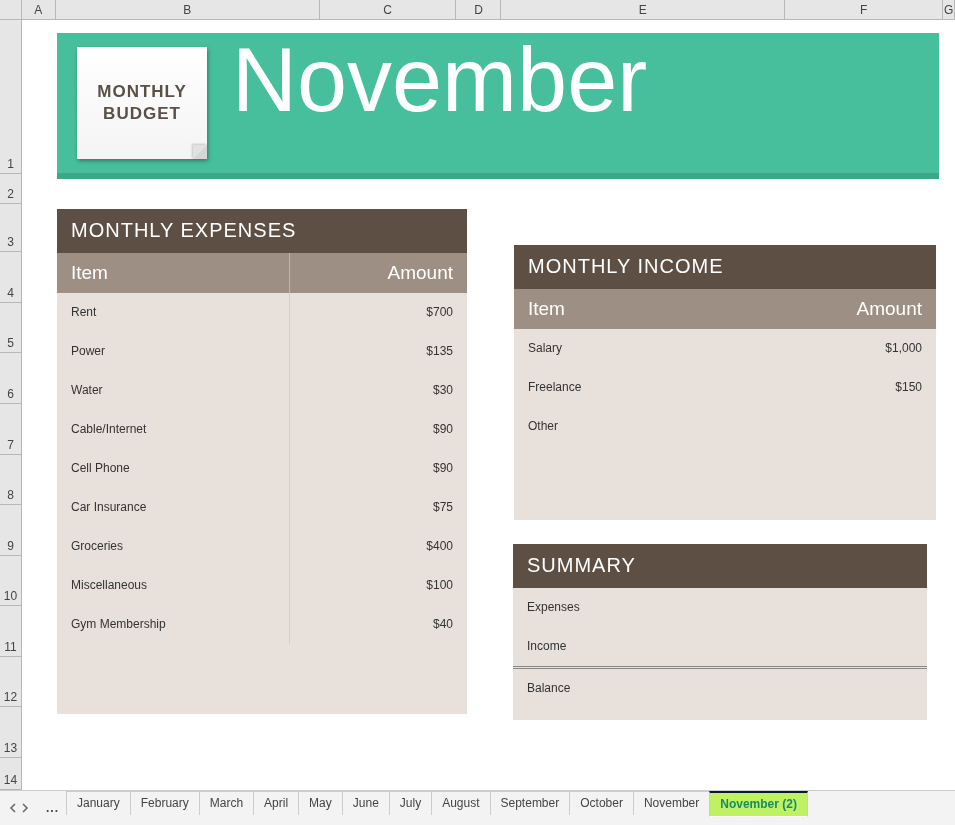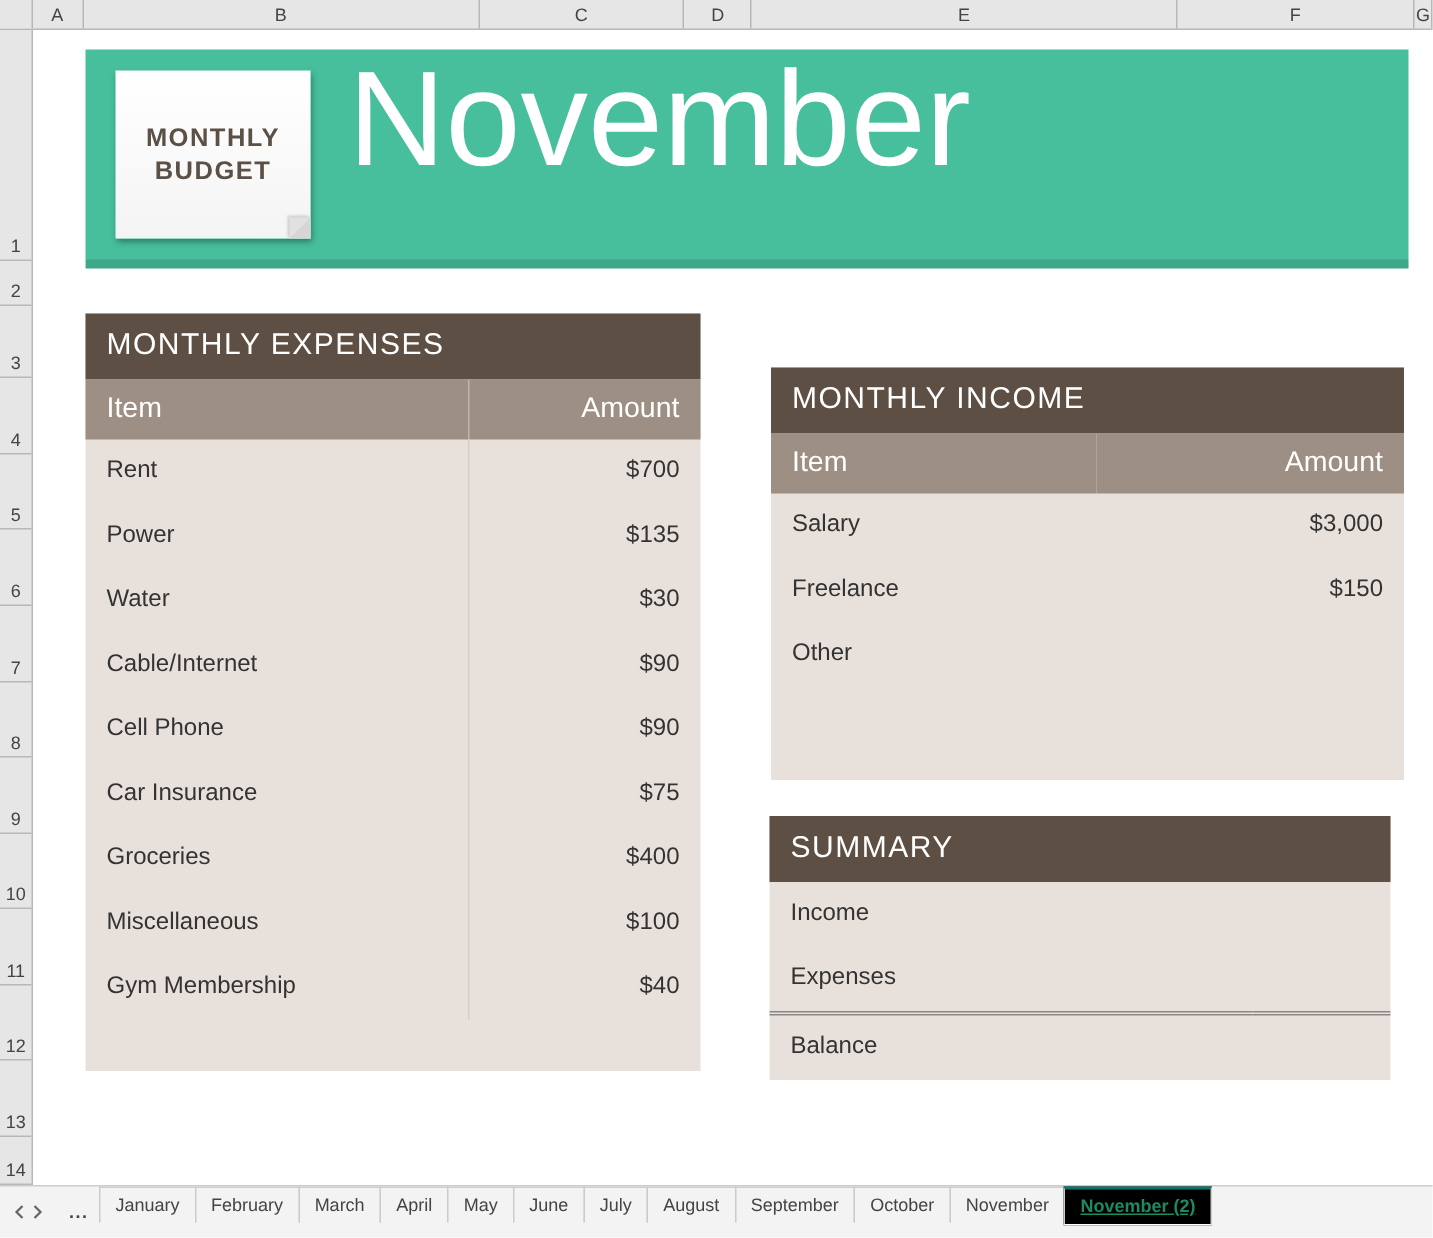--- a/index.html
+++ b/index.html
@@ -73,21 +73,21 @@
     background:#5e4f44; color:#fff; font-size:20px; letter-spacing:1px;
     padding:10px 14px 11px;
   }
   .card table{ width:100%; border-collapse:collapse; }
   .card thead th{
     background:#9d8f83; color:#fff; font-size:19px; font-weight:400;
     text-align:left; padding:9px 14px;
   }
   .card thead th.amt{ text-align:right; }
   .card tbody td{
-    font-size:16px; color:#333; padding:12px 14px 13px;
+    font-size:12px; color:#333; padding:12px 14px 13px;
   }
   .card tbody td.amt{ text-align:right; }
   .card.expenses tbody td:first-child{ border-right:1px solid #d6cec7; }
   .card.expenses thead th:first-child{ border-right:1px solid rgba(255,255,255,0.35); }
 
   .card.summary table tbody tr.bal td{ border-top:3px double #888; }
 
   
   .sheet-tabs{
     position:absolute; left:0; bottom:0; width:955px; height:35px;
@@ -95,22 +95,22 @@
     display:flex; align-items:center; font-size:12px; color:#444;
   }
   .tab-nav{ display:flex; align-items:center; gap:2px; padding:0 8px; }
   .tab-nav svg{ display:block; }
   .tab-dots{ padding:0 8px; font-weight:bold; letter-spacing:1px;}
   .tab{
     padding:4px 10px 5px; background:#f3f3f3; border:1px solid #ccc; border-bottom:none;
     margin-left:-1px; cursor:default; white-space:nowrap;
   }
   .tab.active{
-    background:#000000; color:#1a8b63; font-weight:600;
-    border-bottom:1px solid #fff; border-top:2px solid #0f766e;text-decoration:underline;
+    background:#bef264; color:#1a8b63; font-weight:600;
+    border-bottom:1px solid #fff; border-top:2px solid #0f172a;
   }
 </style>
 </head>
 <body>
 
 <div class="col-headers">
   <div class="corner"></div>
 <div class="ch" style="width: 35px;">A</div>
     <div class="ch" style="width: 270px;">B</div>
     <div class="ch" style="width: 140px;">C</div>
@@ -201,44 +201,44 @@
     <table>
       <thead>
           <tr>
         <th>Item</th>
         <th class="amt">Amount</th>
       </tr>
         </thead>
       <tbody id="inc-body">
           <tr>
             <td>Salary</td>
-            <td class="amt">$3,000</td>
+            <td class="amt">$1,000</td>
           </tr>
           <tr>
             <td>Freelance</td>
             <td class="amt">$150</td>
           </tr>
           <tr>
             <td>Other</td>
             <td class="amt"></td>
           </tr>
         </tbody>
     </table>
   </div>
 
   <div class="card summary">
     <div class="title">SUMMARY</div>
     <table>
       <tbody id="sum-body">
           <tr>
+            <td>Expenses</td>
+            <td class="amt"></td>
+          </tr>
+          <tr>
             <td>Income</td>
-            <td class="amt"></td>
-          </tr>
-          <tr>
-            <td>Expenses</td>
             <td class="amt"></td>
           </tr>
           <tr class="bal">
             <td>Balance</td>
             <td class="amt"></td>
           </tr>
         </tbody>
     </table>
   </div>
 

